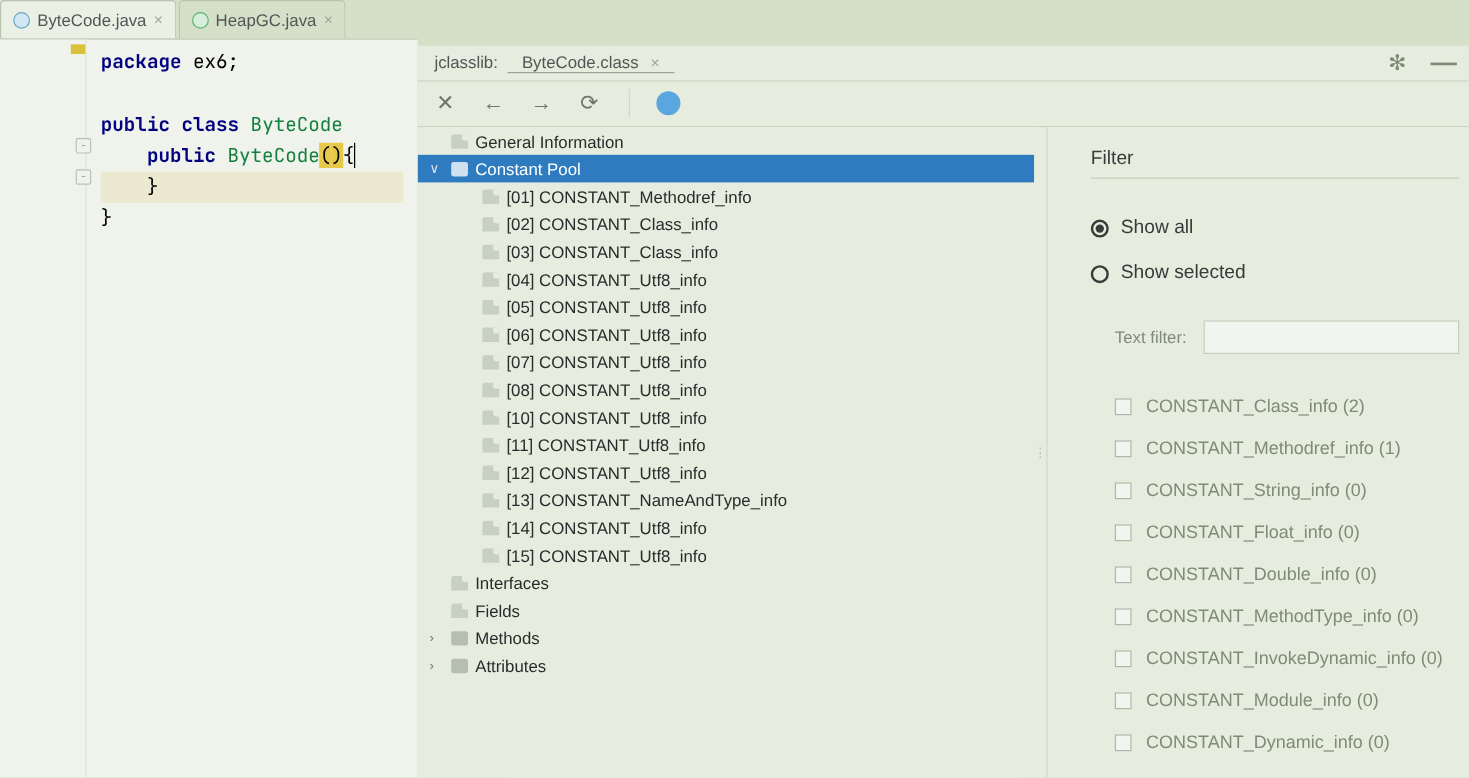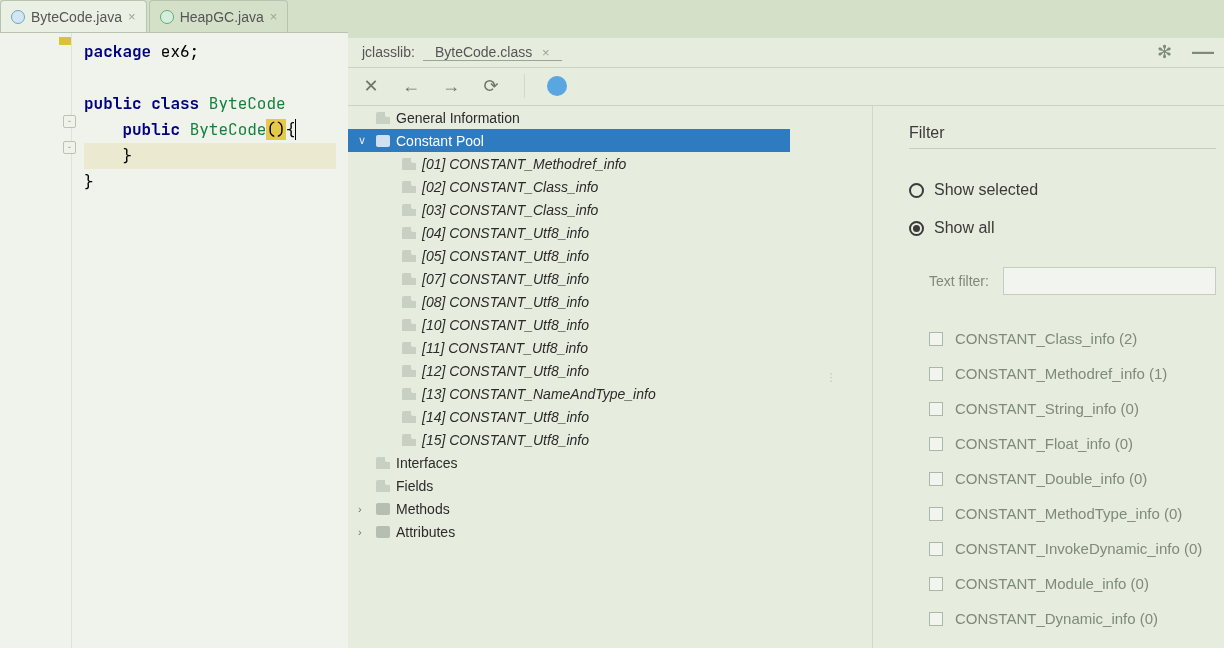--- a/index.html
+++ b/index.html
@@ -41,25 +41,25 @@
     .jc-gear { padding: 0 10px; color: #7f8b79; font-size: 18px; }
     .jc-minus { padding: 0 10px; color: #7f8b79; font-size: 22px; font-weight: bold; }
     .toolbar {
       height: 44px; display: flex; align-items: center; gap: 18px; padding: 0 12px;
       border-top: 1px solid #cbd4c2; border-bottom: 1px solid #cbd4c2; background: #e6ecde;
     }
     .tb-btn { width: 22px; text-align: center; color: #6d776a; font-size: 18px; }
     .tb-sep { width: 1px; height: 24px; background: #d1d9c8; margin: 0 4px; }
     .globe { width: 20px; height: 20px; border-radius: 50%; background: #5aa6e0; }
 
-    .jc-body { flex: 1; display: flex; gap: 36px; }
+    .jc-body { flex: 1; display: flex; }
     .tree-pane { flex: 1; overflow: hidden; background: #e6ecde; }
     .tree-item { display: flex; align-items: center; height: 23px; padding-left: 10px; gap: 6px; color: #2b2b2b; }
     .tree-item.d1 { padding-left: 10px; }
-    .tree-item.d2 { padding-left: 36px; font-style: italic; }
+    .tree-item.d2 { padding-left: 36px; }
     .tree-item.sel { background: #2f7bbf; color: #fff; }
     .tree-item .chev { width: 12px; color: #6d776a; font-size: 11px; }
     .tree-item.sel .chev { color: #dfe8f0; }
     .folder-ico, .file2-ico { width: 14px; height: 12px; display: inline-block; }
     .folder-ico { background: #b5beb0; border-radius: 2px; }
     .tree-item.sel .folder-ico { background: #cfe1f0; }
     .file2-ico { background: #c8cfc3; border-radius: 2px 2px 0 0; position: relative; }
     .file2-ico::after { content: ""; position: absolute; right: 0; top: 0; width: 5px; height: 5px; background: #e6ecde; border-bottom-left-radius: 2px; }
 
     .drag-handle { width: 10px; background: #e6ecde; display: flex; align-items: center; justify-content: center; color: #bac4b2; font-size: 11px; }
@@ -163,20 +163,25 @@
               <span>[04] CONSTANT_Utf8_info</span>
             </div>
             <div class="tree-item d2">
               <span class="chev"></span>
               <span class="file2-ico"></span>
               <span>[05] CONSTANT_Utf8_info</span>
             </div>
             <div class="tree-item d2">
               <span class="chev"></span>
               <span class="file2-ico"></span>
+              <span>[06] CONSTANT_Utf8_info</span>
+            </div>
+            <div class="tree-item d2">
+              <span class="chev"></span>
+              <span class="file2-ico"></span>
               <span>[07] CONSTANT_Utf8_info</span>
             </div>
             <div class="tree-item d2">
               <span class="chev"></span>
               <span class="file2-ico"></span>
               <span>[08] CONSTANT_Utf8_info</span>
             </div>
             <div class="tree-item d2">
               <span class="chev"></span>
               <span class="file2-ico"></span>
@@ -226,30 +231,30 @@
         <div class="tree-item d1">
           <span class="chev">›</span>
           <span class="folder-ico"></span>
           <span>Attributes</span>
         </div>
       </div>
       <div class="drag-handle">⋮</div>
 
       <div class="filter-col">
         <div class="filter-title">Filter</div>
-        <div class="radio-row">
-          <span class="radio-outer"></span>
-          <span>Show selected</span>
-        </div>
         <div class="radio-row">
           <span class="radio-outer">
               <span class="radio-dot"></span>
             </span>
           <span>Show all</span>
         </div>
+        <div class="radio-row">
+          <span class="radio-outer"></span>
+          <span>Show selected</span>
+        </div>
         <div class="tf-row">
           <span>Text filter:</span>
           <input class="tf-input" style="">
         </div>
         <div id="filter-items">
             <div class="chk-row">
               <span class="chk-box"></span>
               <span>CONSTANT_Class_info (2)</span>
             </div>
             <div class="chk-row">

